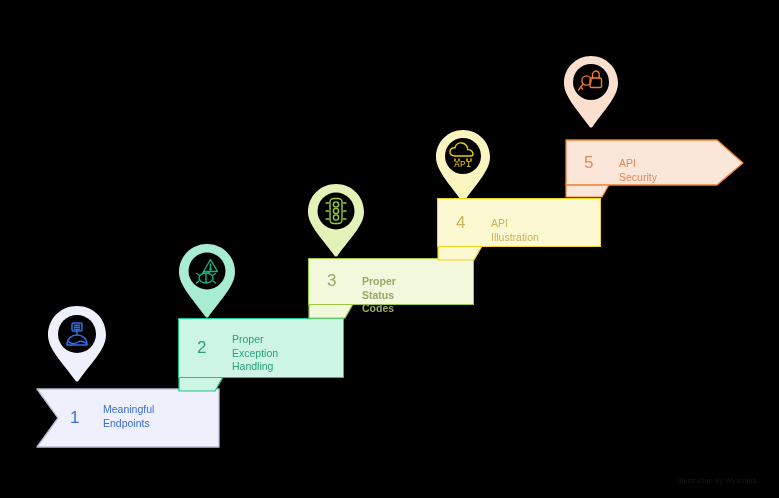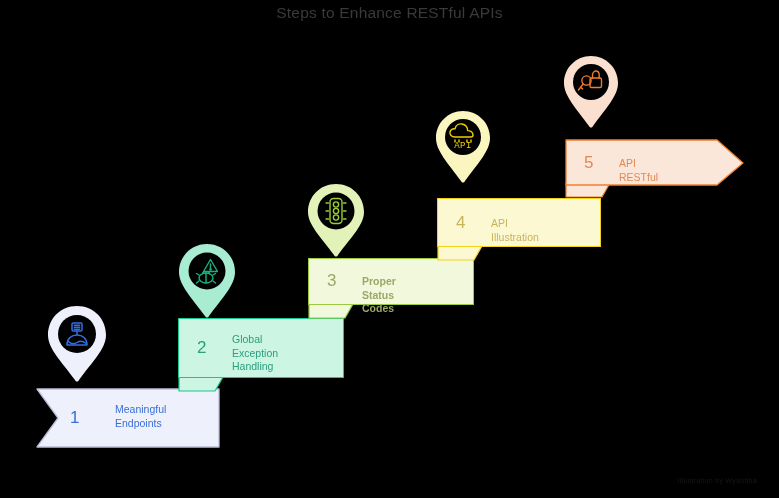--- a/index.html
+++ b/index.html
@@ -76,21 +76,20 @@
     color: #171717;
     letter-spacing: 0.3px;
     white-space: nowrap;
   }
 </style>
 </head>
 <body>
 
 <div id="canvas">
 
-  <div id="chart-title">Steps to Enhance RESTful APIs</div>
 
   <div class="step">
 
     <div class="pin" style="left:46px; top:304px;">
       <svg width="62" height="82" viewBox="0 0 62 82">
         <path d="M31 2 C14 2 2 15 2 31 C2 45 16 58 29 76 C30 78 32 78 33 76 C46 58 60 45 60 31 C60 15 48 2 31 2 Z" fill="#eef0fb"></path>
         <circle cx="31" cy="30" r="19" fill="#000000"></circle>
         <g stroke="#2f6fe4" stroke-width="1.5" fill="none" stroke-linecap="round" stroke-linejoin="round">
           <rect x="26" y="19" width="10" height="8" rx="1.2"></rect>
           <line x1="28.4" y1="21.3" x2="33.6" y2="21.3"></line>
@@ -100,21 +99,21 @@
           <path d="M21 41 C21 34.5 25.5 31 31 31 C36.5 31 41 34.5 41 41 Z"></path>
           <path d="M22.5 37.5 C25 40 28 40.5 31 38.5 C34 36.5 37 37 39.5 39"></path>
         </g>
       </svg>
     </div>
 
     <svg class="banner-shape" style="position:absolute; left:36px; top:388px;" width="184" height="60">
       <path d="M1 1 L183 1 L183 59 L1 59 L22 30 Z" fill="#eef0fb" stroke="#b9bfd8" stroke-width="1.3" stroke-linejoin="round"></path>
     </svg>
     <div class="banner-num" style="left:70px; top:409px; color:#3a6fd8;">1</div>
-    <div class="banner-label" style="left:115px; top:403px; color:#3a6fd8;">Meaningful
+    <div class="banner-label" style="left:103px; top:403px; color:#3a6fd8;">Meaningful
 Endpoints</div>
   </div>
 
   <div class="step">
     <div class="pin" style="left:177px; top:242px;">
       <svg width="60" height="80" viewBox="0 0 60 80">
         <path d="M30 2 C14 2 2 14.5 2 30 C2 43.5 15 56 28 74 C29 76 31 76 32 74 C45 56 58 43.5 58 30 C58 14.5 46 2 30 2 Z" fill="#a8ecd2"></path>
         <circle cx="30" cy="29" r="18.5" fill="#000000"></circle>
         <g stroke="#15b37e" stroke-width="1.4" fill="none" stroke-linecap="round" stroke-linejoin="round">
           <path d="M33.5 17.5 L40.5 29.5 L26.5 29.5 Z"></path>
@@ -130,21 +129,21 @@
         </g>
       </svg>
     </div>
 
     <svg style="position:absolute; left:178px; top:376px;" width="46" height="16">
       <path d="M1 1 L45 1 L37 15 L1 15 Z" fill="#ccf5e4" stroke="#19c98c" stroke-width="1.2" stroke-linejoin="round"></path>
     </svg>
     <div class="banner" style="left:178px; top:318px; width:166px; height:60px;
                                background:#ccf5e4; border-color:#19c98c;"></div>
     <div class="banner-num" style="left:197px; top:339px; color:#2aa07c;">2</div>
-    <div class="banner-label" style="left:232px; top:333px; color:#2aa07c;">Global Exception
+    <div class="banner-label" style="left:232px; top:333px; color:#2aa07c;">Proper Exception
 Handling</div>
   </div>
 
   <div class="step">
     <div class="pin" style="left:306px; top:182px;">
       <svg width="60" height="79" viewBox="0 0 60 79">
         <path d="M30 2 C14 2 2 14.5 2 30 C2 43 15 55 28 73 C29 75 31 75 32 73 C45 55 58 43 58 30 C58 14.5 46 2 30 2 Z" fill="#e3f2b8"></path>
         <circle cx="30" cy="29" r="18.5" fill="#000000"></circle>
         <g stroke="#9acd32" stroke-width="1.4" fill="none" stroke-linecap="round" stroke-linejoin="round">
           <rect x="24" y="16.5" width="12" height="25" rx="3.5"></rect>
@@ -163,21 +162,21 @@
     <svg style="position:absolute; left:308px; top:303px;" width="46" height="16">
       <path d="M1 1 L45 1 L37 15 L1 15 Z" fill="#f2f8dc" stroke="#9bc93f" stroke-width="1.2" stroke-linejoin="round"></path>
     </svg>
     <div class="banner" style="left:308px; top:258px; width:166px; height:47px;
                                background:#f2f8dc; border-color:#9bc93f;"></div>
     <div class="banner-num" style="left:327px; top:272px; color:#9aa86a;">3</div>
     <div class="banner-label" style="left:362px; top:275px; color:#9aa86a;font-weight:bold;">Proper Status Codes</div>
   </div>
 
   <div class="step">
-    <div class="pin" style="left:434px; top:109px;text-align:center;">
+    <div class="pin" style="left:434px; top:128px;text-align:center;">
       <svg width="58" height="78" viewBox="0 0 58 78">
         <path d="M29 2 C14 2 2 14 2 29 C2 42 14 54 27 72 C28 74 30 74 31 72 C44 54 56 42 56 29 C56 14 44 2 29 2 Z" fill="#fbf6c0"></path>
         <circle cx="29" cy="28" r="18" fill="#000000"></circle>
         <g stroke="#f0d000" stroke-width="1.4" fill="none" stroke-linecap="round" stroke-linejoin="round">
           <path d="M21 28 C17.5 28 15.5 25.5 16 23 C16.5 20.6 18.8 19.3 21 19.8 C21.8 16.4 24.8 14.5 28 15 C31.5 15.5 33.8 18.4 33.6 21.6 C36.6 21.4 39 23.6 39 26 C39 27.3 38.2 28 36.8 28 Z"></path>
           <text x="29" y="38.5" font-family="Liberation Mono, monospace" font-size="9" fill="#f0d000" stroke="none" text-anchor="middle" letter-spacing="0.5">API</text>
           <line x1="21" y1="31" x2="21" y2="33"></line>
           <line x1="25" y1="31" x2="25" y2="33"></line>
           <line x1="33" y1="31" x2="33" y2="33"></line>
           <line x1="37" y1="31" x2="37" y2="33"></line>
@@ -208,18 +207,18 @@
       </svg>
     </div>
     <svg style="position:absolute; left:565px; top:182px;" width="46" height="16">
       <path d="M1 1 L45 1 L37 15 L1 15 Z" fill="#fbe6da" stroke="#ef8030" stroke-width="1.2" stroke-linejoin="round"></path>
     </svg>
 
     <svg style="position:absolute; left:565px; top:139px;" width="180" height="48">
       <path d="M1 1 L152 1 L178 24 L152 46 L1 46 Z" fill="#fbe6da" stroke="#ef8030" stroke-width="1.3" stroke-linejoin="round"></path>
     </svg>
     <div class="banner-num" style="left:584px; top:154px; color:#e08a52;">5</div>
-    <div class="banner-label" style="left:619px; top:157px; color:#e08a52;">API RESTful</div>
+    <div class="banner-label" style="left:619px; top:157px; color:#e08a52;">API Security</div>
   </div>
 
   <div id="watermark">Illustration by Wyahitha</div>
 
 </div>
 
 </body></html>

